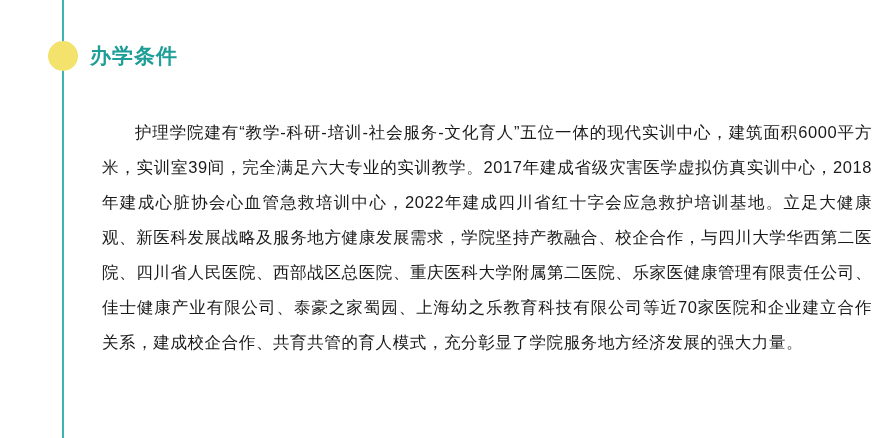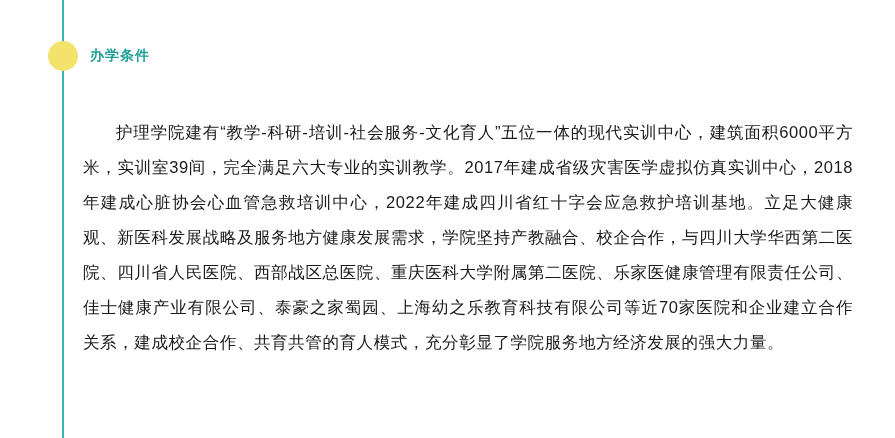--- a/index.html
+++ b/index.html
@@ -36,31 +36,31 @@
   }
   .heading-dot {
     width: 30px;
     height: 30px;
     border-radius: 50%;
     background: #f3e26b;
     flex: 0 0 auto;
   }
   .heading-text {
     margin-left: 12px;
-    font-size: 14px;
+    font-size: 21px;
     font-weight: bold;
     color: #1f9e97;
     letter-spacing: 1px;
     white-space: nowrap;
   }
 
   
   .body-wrap {
     position: absolute;
-    left: 83px;
+    left: 102px;
     top: 98px;
     width: 770px;
   }
   .body-text {
     font-size: 16.5px;
     color: #1a1a1a;
     line-height: 35px;
     text-align: justify;
     text-justify: inter-ideograph;
     text-indent: 2em;

